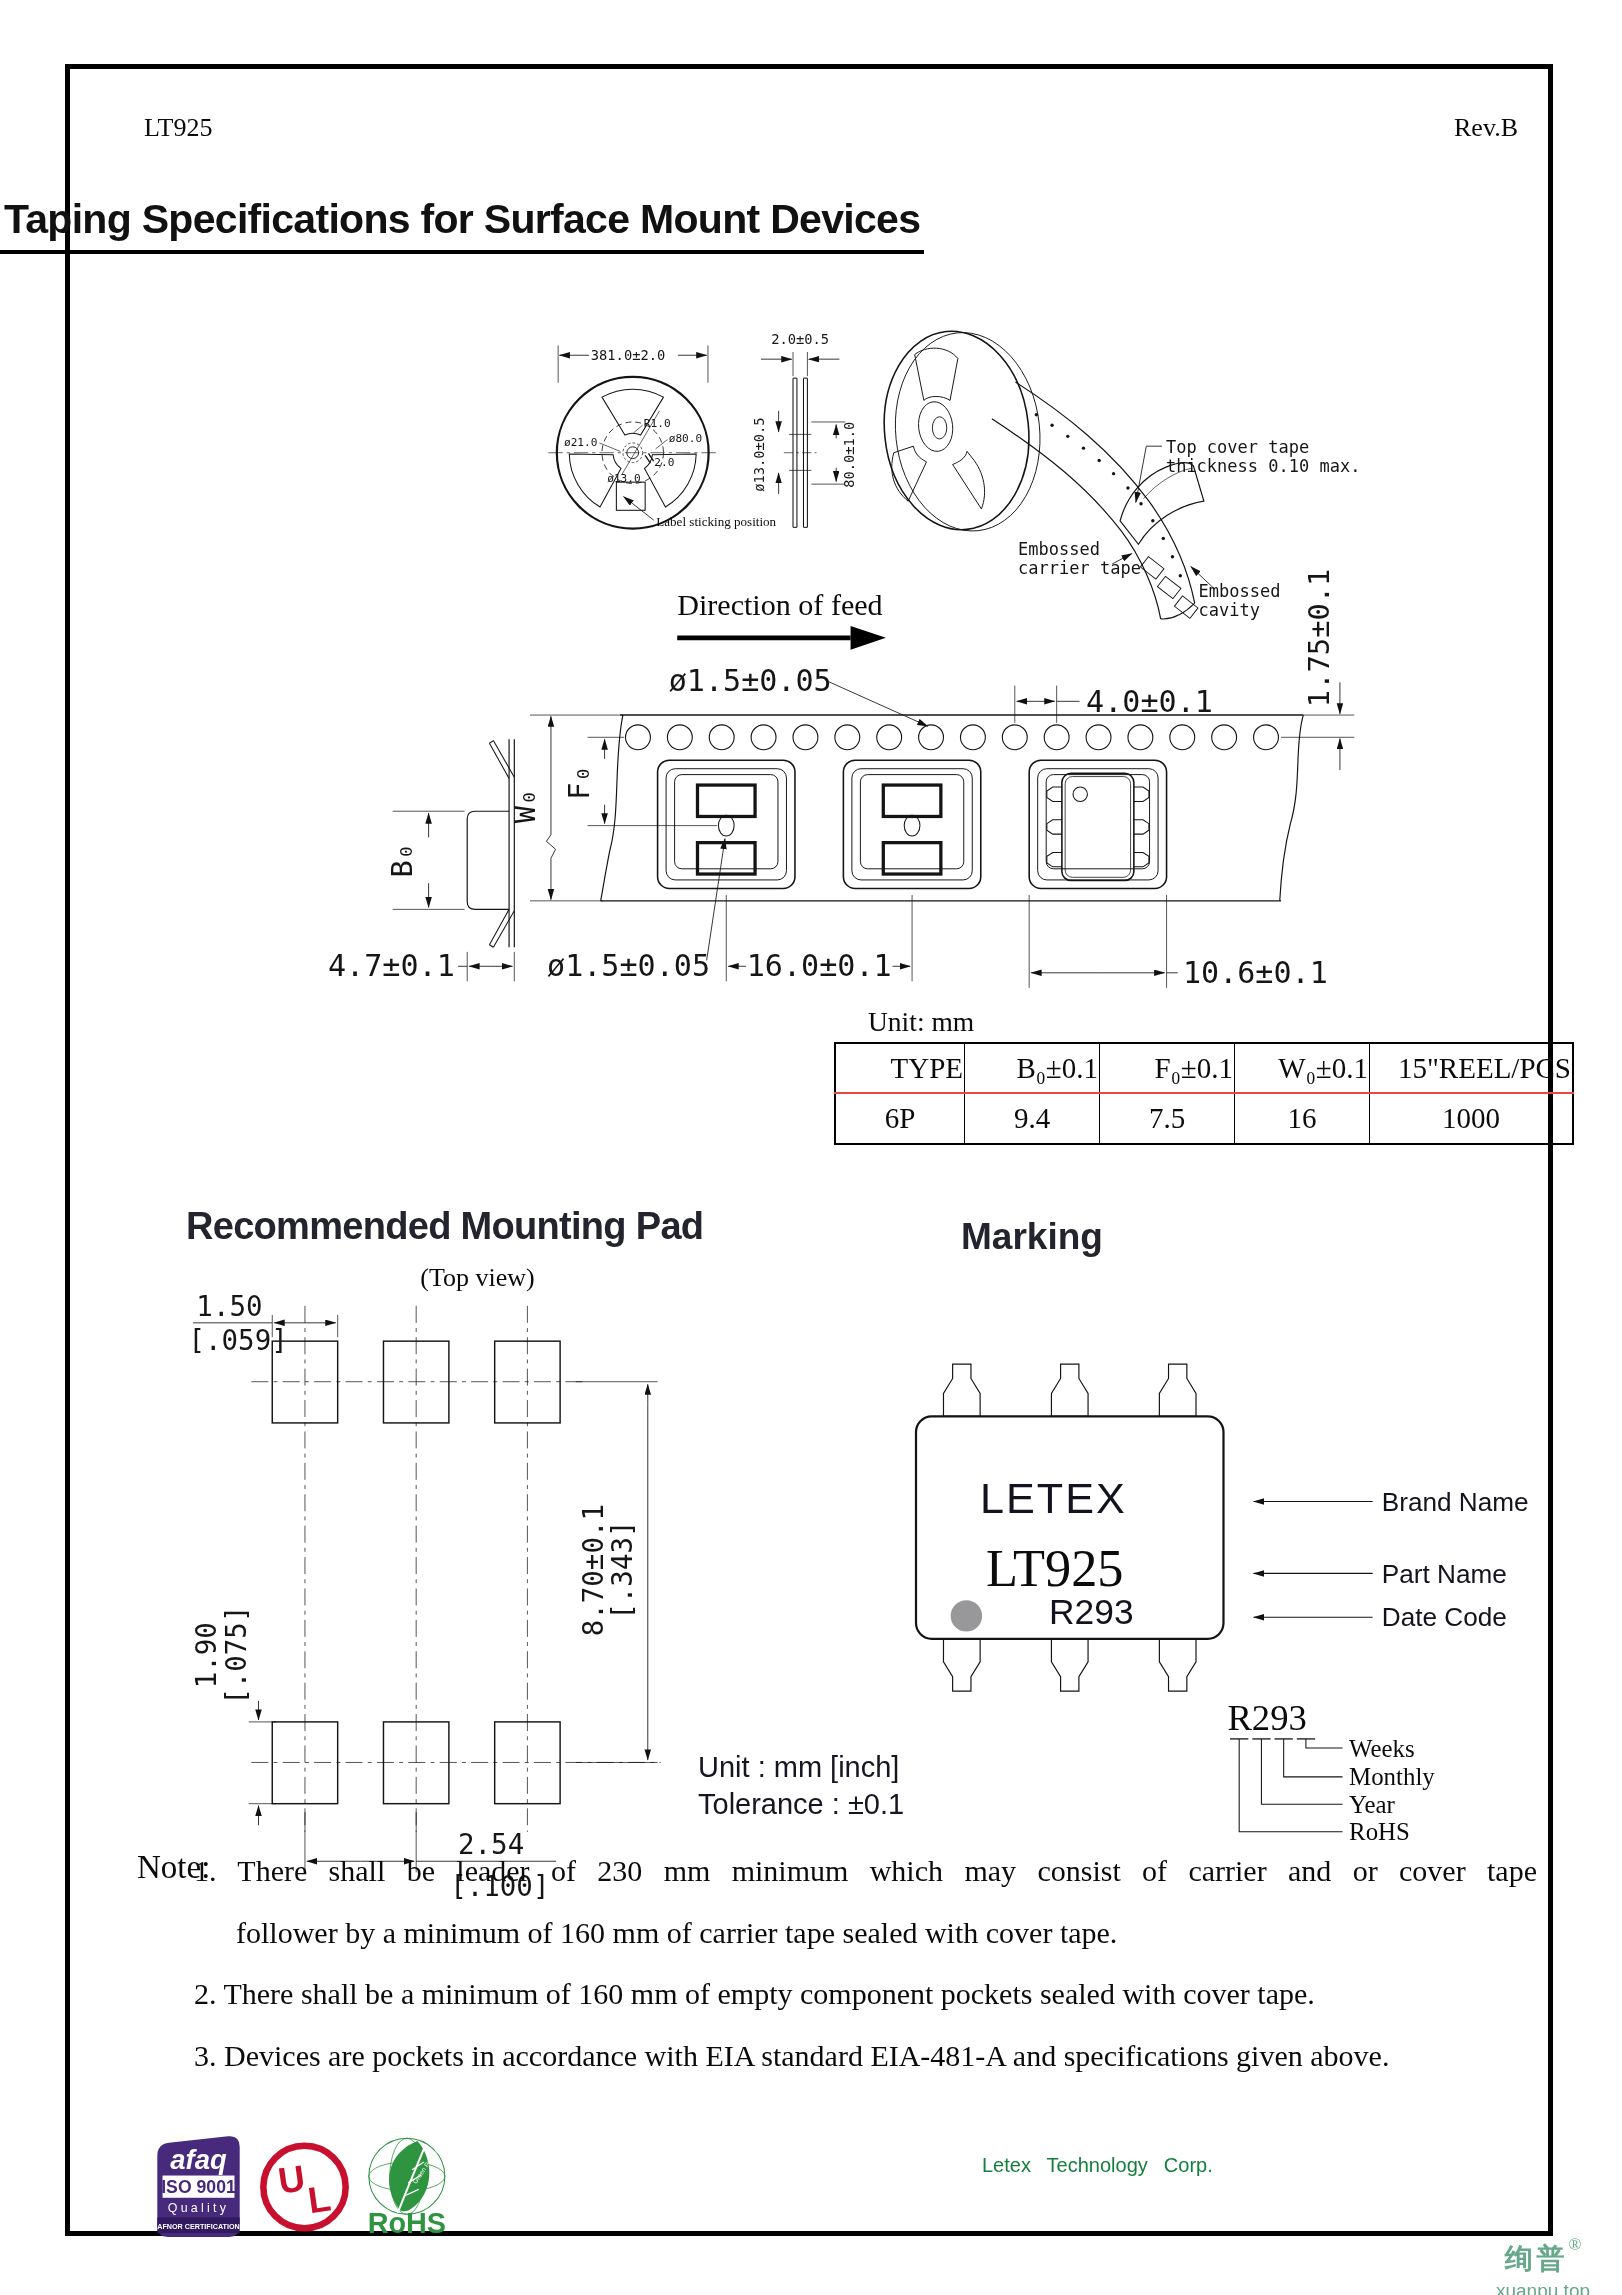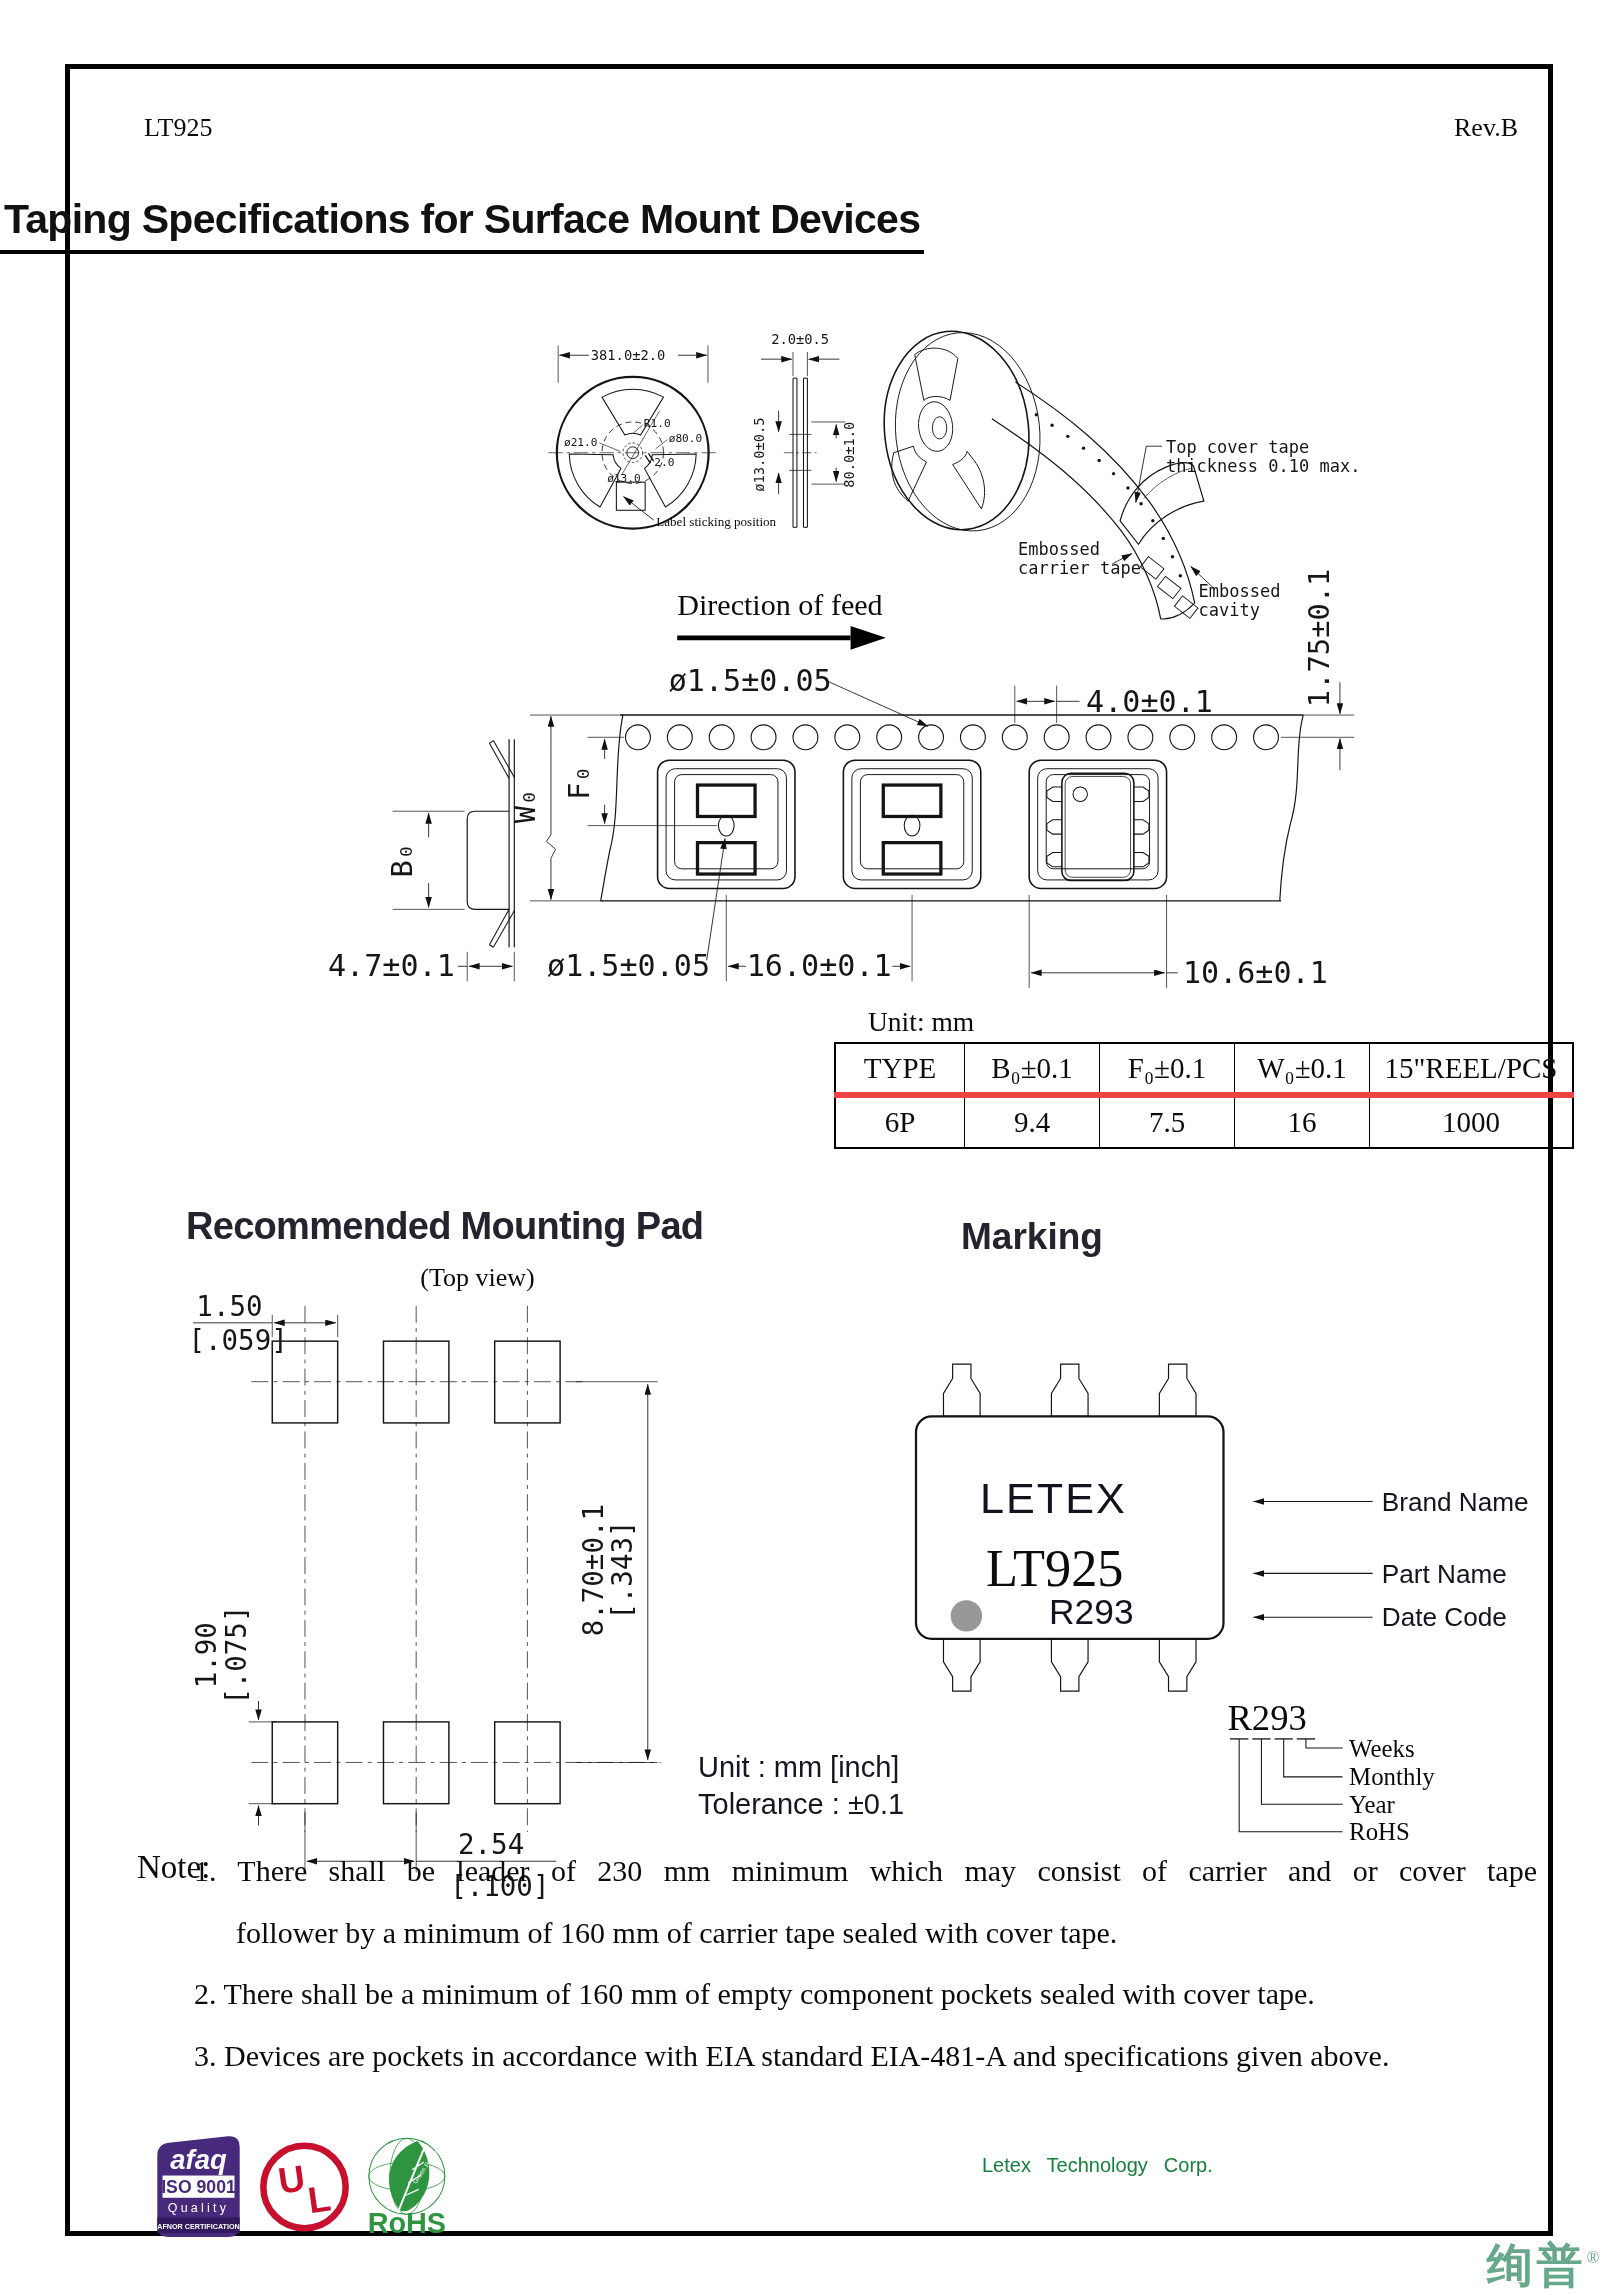--- a/index.html
+++ b/index.html
@@ -9,39 +9,39 @@
   .serif{font-family:"Liberation Serif",serif;}
   #frame{left:65px;top:64px;width:1478px;height:2162px;border:5.9px solid #000;}
   #hdr-left{left:144px;top:113px;font-size:26px;}
   #hdr-right{left:1454px;top:113px;font-size:26px;}
   #title-wrap{left:0;top:196px;width:1622px;}
   #title{display:inline-block;font-family:"Liberation Sans",sans-serif;font-weight:bold;
          font-size:41px;letter-spacing:-0.7px;color:#111;border-bottom:4.6px solid #000;padding:0 3.9px 6.5px 3.9px;}
   #unit-mm{left:868px;top:1006px;font-size:27.5px;}
   #spec-table{left:834px;top:1042px;width:722px;border:2px solid #000;border-collapse:collapse;table-layout:fixed;}
   #spec-table td{border:1.3px solid #000;text-align:center;font-size:29px;font-family:"Liberation Serif",serif;}
-  #spec-table tr:first-child td{height:46px;border-bottom:6px solid #ef4444;}
+  #spec-table tr:first-child td{height:46px;border-bottom:2px solid #ef4444;text-align:right;}
   #spec-table tr:last-child td{height:47px;}
   #pad-heading{left:186px;top:1205px;font-size:38px;font-weight:bold;color:#24242e;
                font-family:"Liberation Sans",sans-serif;letter-spacing:-0.7px;}
   #pad-sub{left:196px;top:1263px;width:563px;text-align:center;font-size:26px;}
   #marking-heading{left:961px;top:1216px;font-size:37px;font-weight:bold;color:#24242e;
                    font-family:"Liberation Sans",sans-serif;}
   #unit-inch{left:698px;top:1751px;font-size:29px;font-family:"Liberation Sans",sans-serif;color:#161622;}
   #tol-line{left:698px;top:1788px;font-size:29px;font-family:"Liberation Sans",sans-serif;color:#161622;}
   #note-label{left:106px;top:1849px;font-size:33px;margin-left:31px;}
   .note-line{font-size:30px;white-space:nowrap;}
   #note1{left:194px;top:1854px;width:1343px;text-align:justify;text-align-last:justify;white-space:normal;}
   #note2{left:236px;top:1916px;}
   #note3{left:194px;top:1977px;}
   #note4{left:194px;top:2039px;}
   #footer-co{left:982px;top:2154px;width:564px;font-size:20px;
              font-family:"Liberation Sans",sans-serif;word-spacing:10.5px;color:#15803d;}
   #wm{left:1471px;top:2235px;width:144px;text-align:center;color:#67a88b;}
-  #wm .cjk{font-size:46px;font-weight:bold;letter-spacing:3.9px;}
+  #wm .cjk{font-size:28px;font-weight:bold;letter-spacing:3.9px;}
   #wm .reg{font-size:17px;vertical-align:18.3px;}
   #wm .dom{font-size:19px;margin-top:1.3px;font-family:"Liberation Sans",sans-serif;}
   svg text{user-select:none;}
   .cad{font-family:"DejaVu Sans Mono",monospace;fill:#161616;}
   .ser{font-family:"Liberation Serif",serif;fill:#0b0b0b;}
   .sn{font-family:"Liberation Sans",sans-serif;fill:#13131f;}
 </style>
 </head>
 <body>
 

